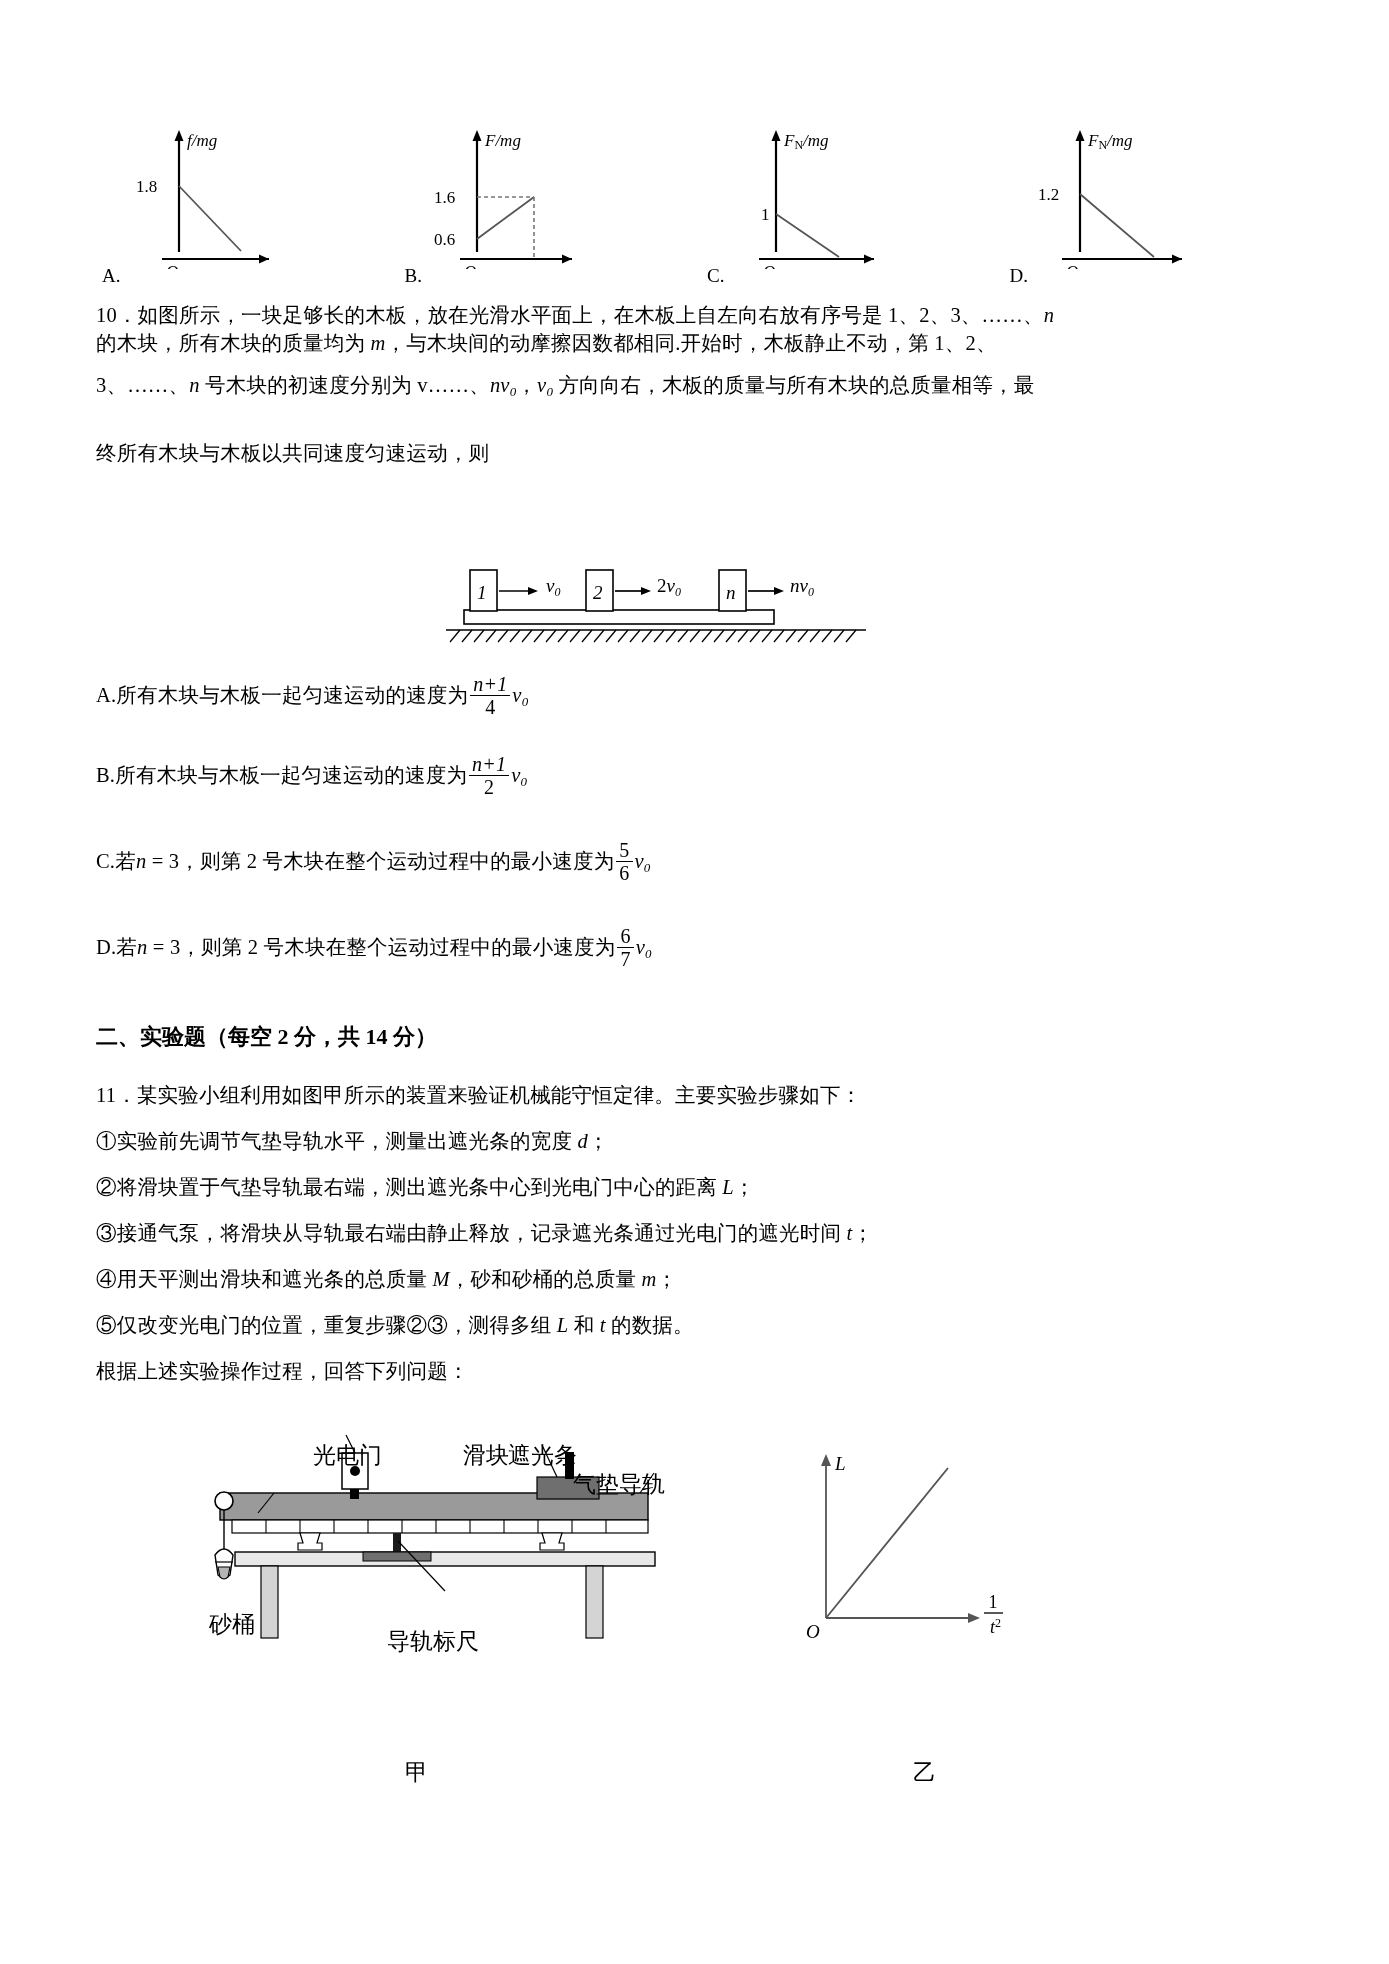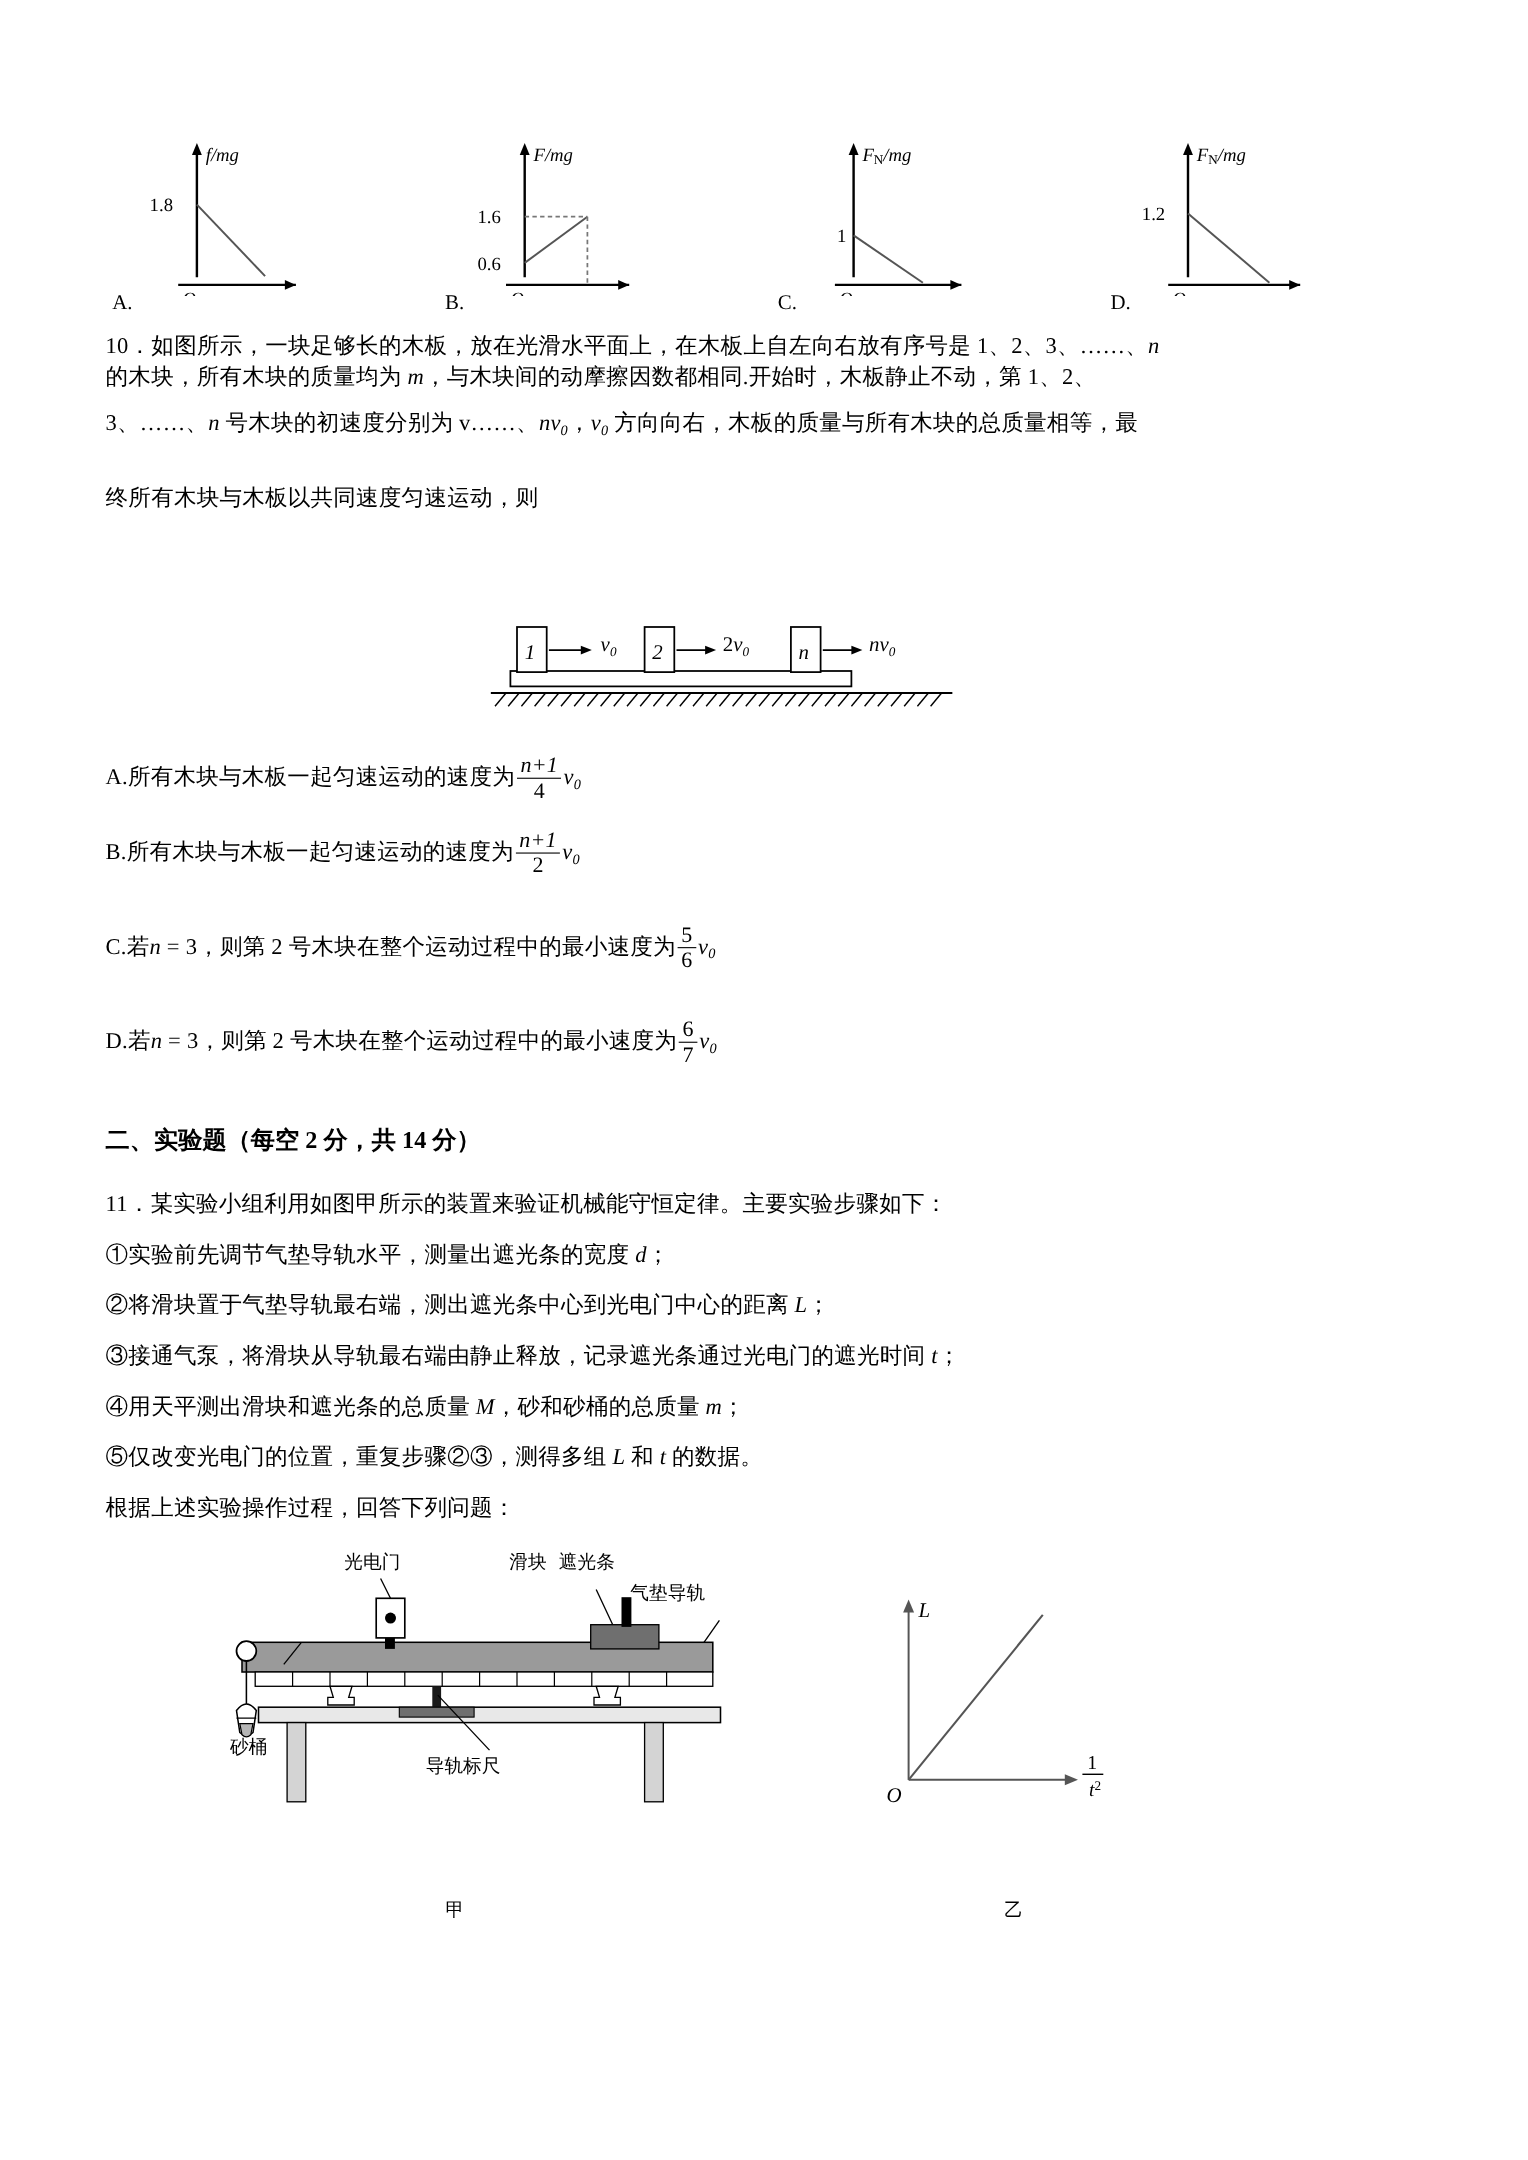--- a/index.html
+++ b/index.html
@@ -72,21 +72,22 @@
     position:absolute; left:0;
     font-size:22px; font-weight:bold;
     font-family:"Liberation Serif","DejaVu Serif",serif;
   }
 
   
   .apparatus{position:absolute; left:150px; top:1395px;}
   .gz-graph{position:absolute; left:800px; top:1430px;}
   .fig-cap{
     position:absolute;
-    font-size:17px;
+    font-size:23px;
+    margin-top:32px;
   }
 
   .blank-line{
     display:inline-block;
     width:132px;
     border-bottom:1.5px solid #000;
     height:20px;
     vertical-align:-2px;
   }
 </style>
@@ -232,21 +233,21 @@
       <text x="211" y="32" font-family="Liberation Serif, serif" font-size="19">2<tspan font-style="italic">v</tspan><tspan font-size="12" baseline-shift="-4" font-style="italic">0</tspan></text>
 
       <rect x="273" y="10" width="27" height="41" fill="#fff" stroke="#000" stroke-width="1.6"></rect>
       <text x="280" y="39" font-family="Liberation Serif, serif" font-style="italic" font-size="19">n</text>
       <line x1="302" y1="31" x2="332" y2="31" stroke="#000" stroke-width="1.7"></line>
       <polygon points="338,31 328,27 328,35" fill="#000"></polygon>
       <text x="344" y="32" font-family="Liberation Serif, serif" font-size="19"><tspan font-style="italic">nv</tspan><tspan font-size="12" baseline-shift="-4" font-style="italic">0</tspan></text>
     </svg>
   </div>
 
-  <div class="q-line para" style="top:672px;margin-top:12px;">
+  <div class="q-line para" style="top:672px;">
     <span>A.</span><span>所有木块与木板一起匀速运动的速度为</span><span class="frac"><span class="num it">n+1</span><span class="den">4</span></span><span class="it">v</span><span class="sub it">0</span>
   </div>
 
   <div class="q-line para" style="top:752px;">
     <span>B.</span><span>所有木块与木板一起匀速运动的速度为</span><span class="frac"><span class="num it">n+1</span><span class="den">2</span></span><span class="it">v</span><span class="sub it">0</span>
   </div>
 
   <div class="q-line para" style="top:838px;">
     <span>C.</span><span>若</span><span class="it">n</span><span> = 3</span><span>，则第 2 号木块在整个运动过程中的最小速度为</span><span class="frac"><span class="num">5</span><span class="den">6</span></span><span class="it">v</span><span class="sub it">0</span>
   </div>

